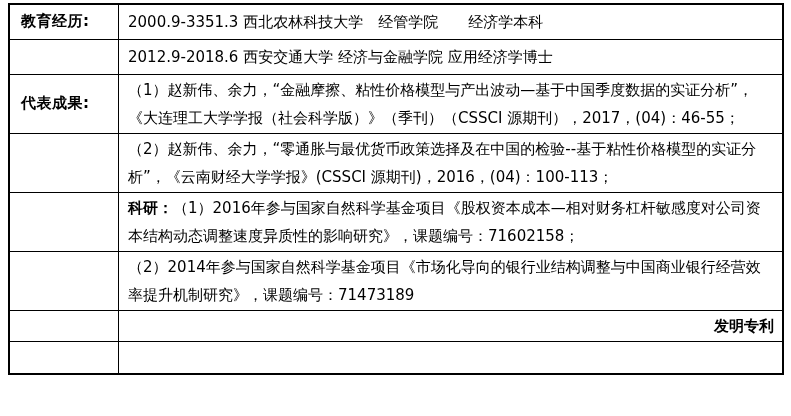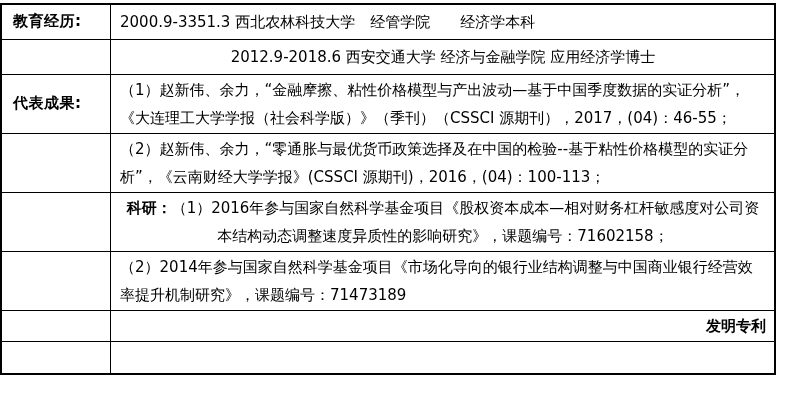--- a/index.html
+++ b/index.html
@@ -12,21 +12,21 @@
   }
   .canvas {
     position: relative;
     width: 791px;
     height: 416px;
     background: #ffffff;
     overflow: hidden;
   }
   table.cv {
     position: absolute;
-    left: 0;
+    left: 8px;
     top: 3px;
     width: 776px;
     border-collapse: collapse;
     border: 2px solid #000000;
     table-layout: fixed;
   }
   table.cv td {
     border: 1px solid #000000;
     color: #000000;
     font-size: 15px;
@@ -40,24 +40,24 @@
     letter-spacing: 0.5px;
   }
   td.cc {
     padding: 1px 8px 1px 9px;
     line-height: 28px;
     word-break: break-all;
   }
   .pfx { font-weight: bold; }
   tr.r0 { height: 35px; }
   tr.r1 { height: 38px; }
-  tr.r2 { height: 35px; text-align: center; }
+  tr.r2 { height: 35px; }
   tr.r3 { height: 57px; }
   tr.r4 { height: 58px; margin-top: 41px; }
-  tr.r5 { height: 56px; text-align: center; }
+  tr.r5 { height: 56px; }
   tr.r6 { height: 58px; }
   tr.r7 { height: 31px; text-align: right; }
   tr.r8 { height: 33px; }
 </style>
 </head>
 <body>
 
 <div class="canvas">
   <table class="cv">
     <tbody>

